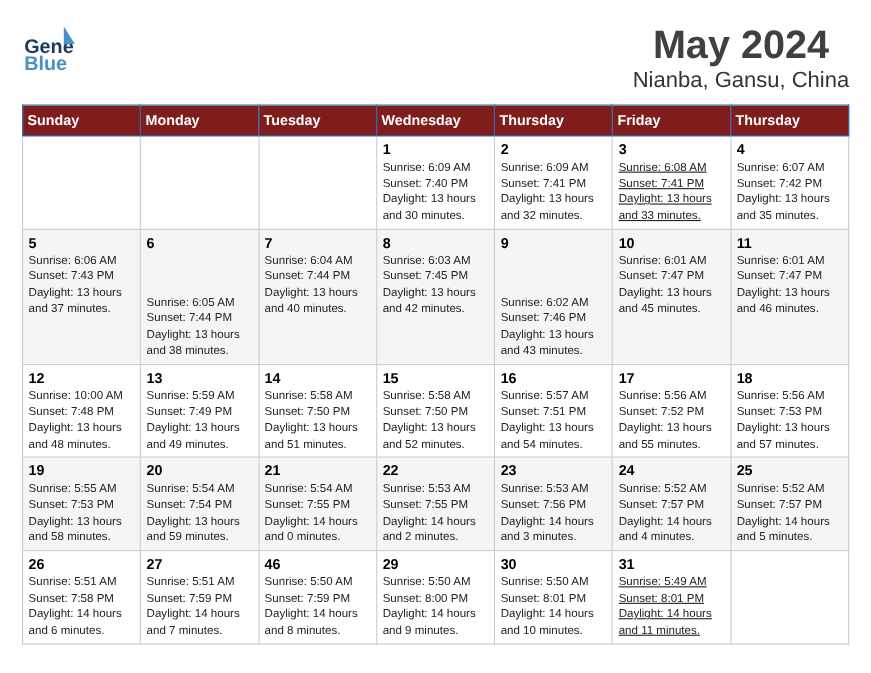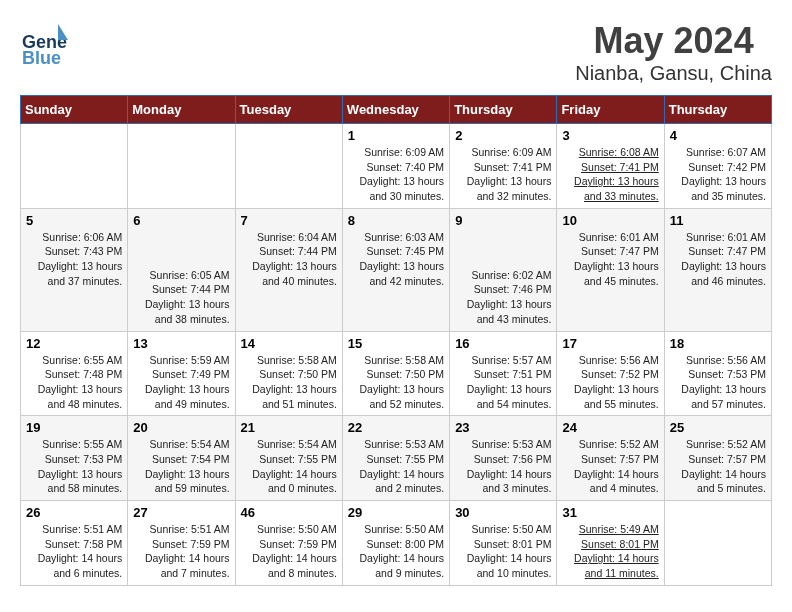--- a/index.html
+++ b/index.html
@@ -62,21 +62,20 @@
     }
     .day-num {
       font-size: 13px;
       font-weight: bold;
       margin-bottom: 2px;
     }
     .day-info {
       font-size: 10.5px;
       line-height: 1.4;
       color: #222;
-      text-align: right;
     }
     .empty {
       background: #fff !important;
     }
   </style>
 </head>
 <body>
 
 <div class="header">
   <div class="logo">
@@ -187,21 +186,21 @@
           <div class="day-num">11</div>
           <div class="day-info" style="white-space: pre-line;">Sunrise: 6:01 AM
 Sunset: 7:47 PM
 Daylight: 13 hours
 and 46 minutes.</div>
         </td>
       </tr>
       <tr>
         <td>
           <div class="day-num">12</div>
-          <div class="day-info" style="white-space: pre-line;">Sunrise: 6:55 AM
+          <div class="day-info" style="white-space: pre-line;">Sunrise: 10:00 AM
 Sunset: 7:48 PM
 Daylight: 13 hours
 and 48 minutes.</div>
         </td>
         <td>
           <div class="day-num">13</div>
           <div class="day-info" style="white-space: pre-line;">Sunrise: 5:59 AM
 Sunset: 7:49 PM
 Daylight: 13 hours
 and 49 minutes.</div>

